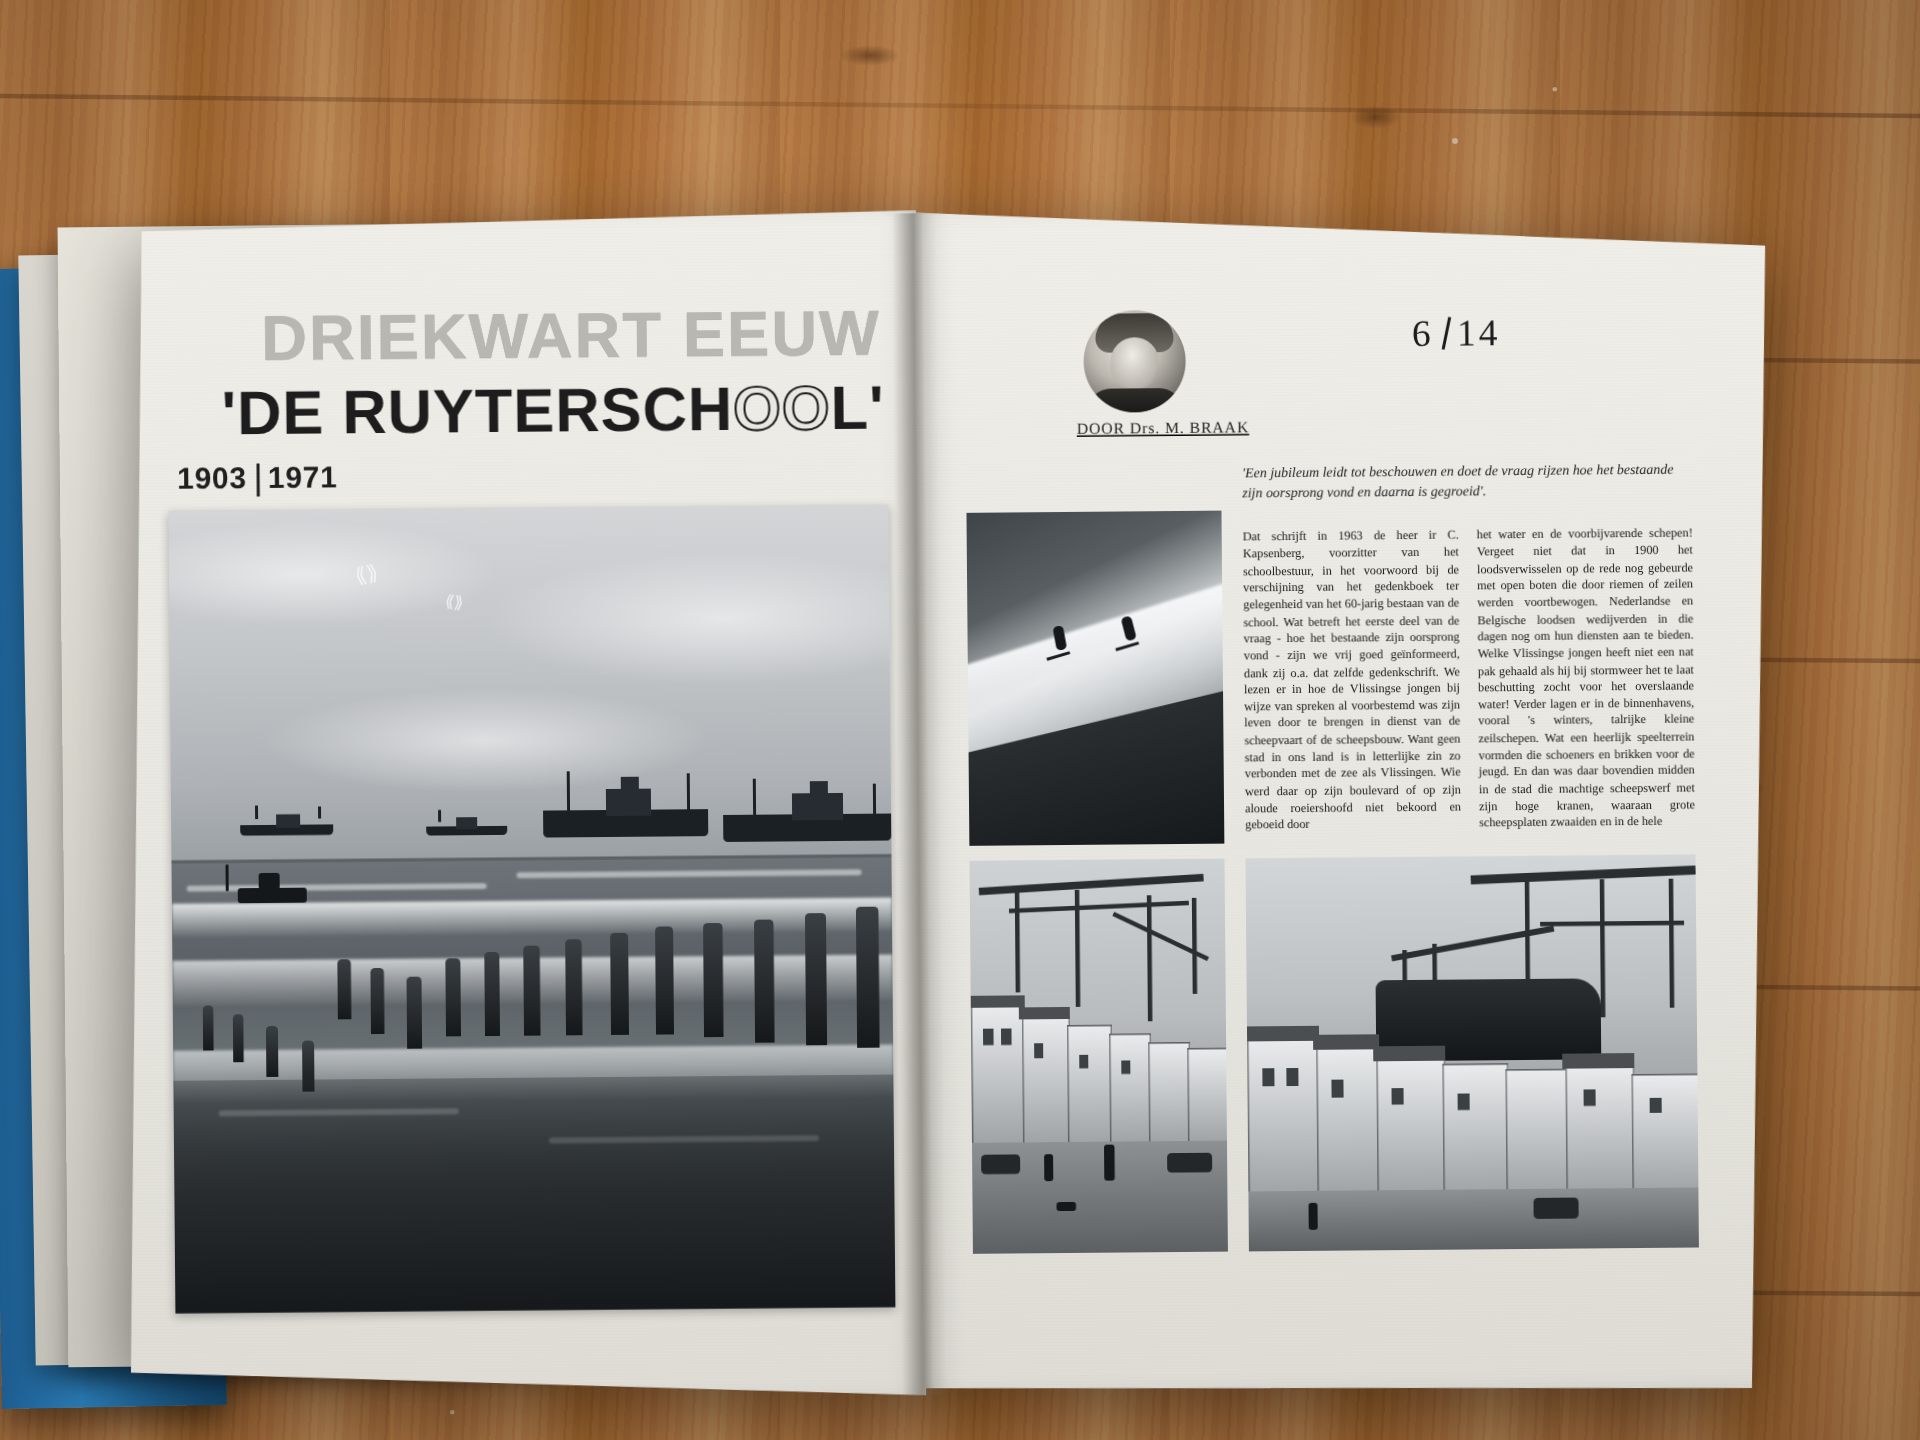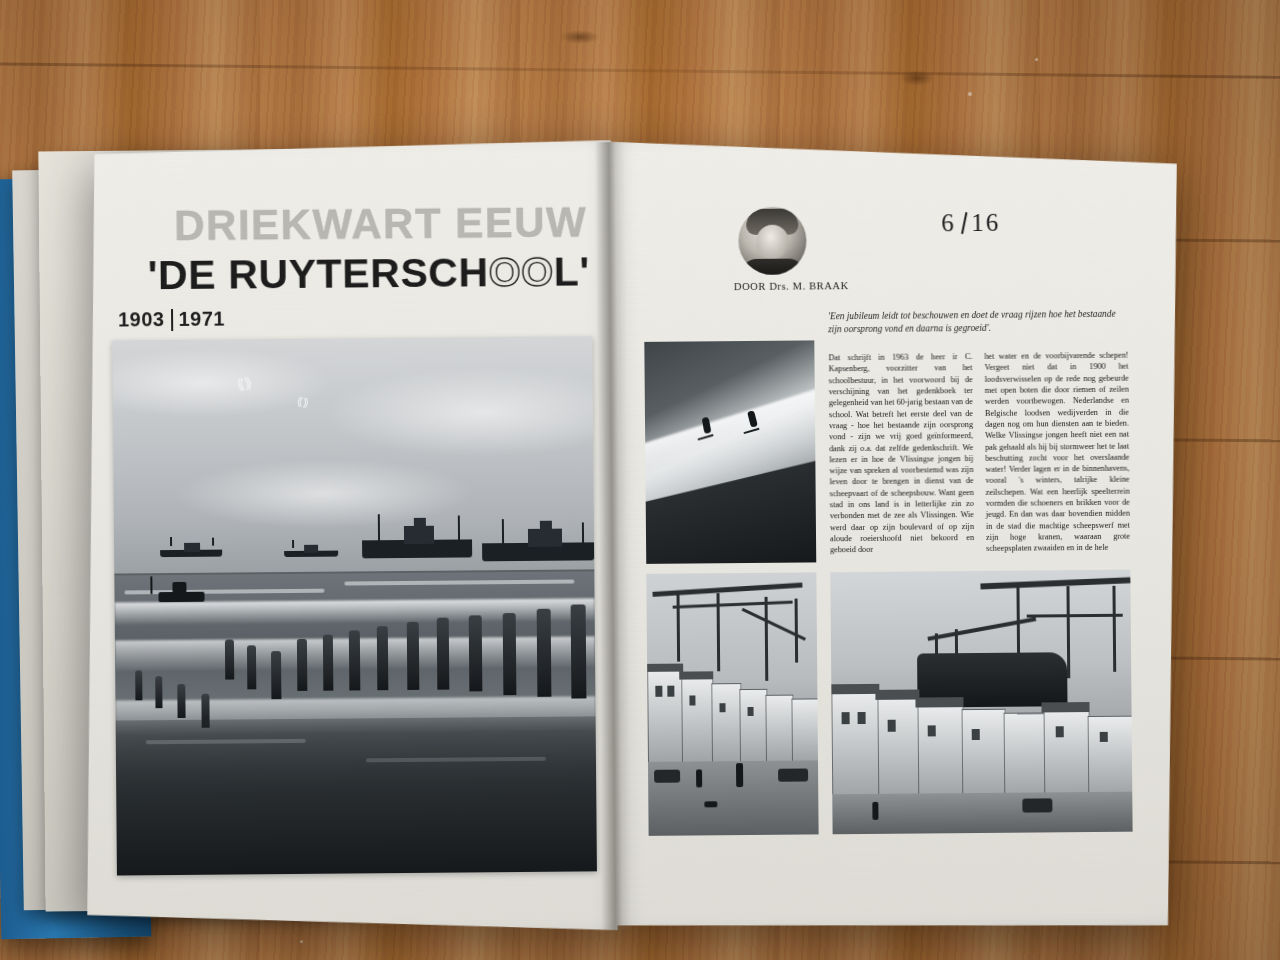--- a/index.html
+++ b/index.html
@@ -263,24 +263,25 @@
   
   #right-content {
     position: absolute;
     left: 560px;
     top: 50px;
     width: 500px;
     height: 700px;
   }
   #portrait-wrap {
     position: absolute;
-    left: 92px;
+    left: 76px;
     top: 18px;
     width: 78px;
     text-align: right;
+    text-decoration: underline;
   }
   #portrait {
     width: 68px;
     height: 68px;
     margin: 0 auto;
     border-radius: 50%;
     background: radial-gradient(circle at 42% 34%, #e7e4dd 0%, #bdb9b1 40%, #6d6a64 78%, #2a2926 100%);
     position: relative;
     overflow: hidden;
   }
@@ -580,21 +581,21 @@
       <div id="portrait-wrap">
         <div id="portrait">
           <div class="hair"></div>
           <div class="face"></div>
           <div class="shoulder"></div>
         </div>
         <div id="byline">DOOR Drs. M. BRAAK</div>
       </div>
 
       <div id="folio">
-        <span>6</span><span class="sep"></span><span>16</span>
+        <span>6</span><span class="sep"></span><span>14</span>
       </div>
 
       <div id="lead-quote">'Een jubileum leidt tot beschouwen en doet de vraag rijzen hoe het bestaande zijn oorsprong vond en daarna is gegroeid'.</div>
 
       <div id="photo-surf">
         <div class="foam"></div>
         <div class="dark-water"></div>
         <div class="surfer" style="left:58px; top:76px; transform:rotate(-10deg);"></div>
         <div class="surfer" style="left:104px; top:70px; transform:rotate(-14deg);"></div>
         <div class="board" style="left:52px; top:92px; transform:rotate(-16deg);"></div>

